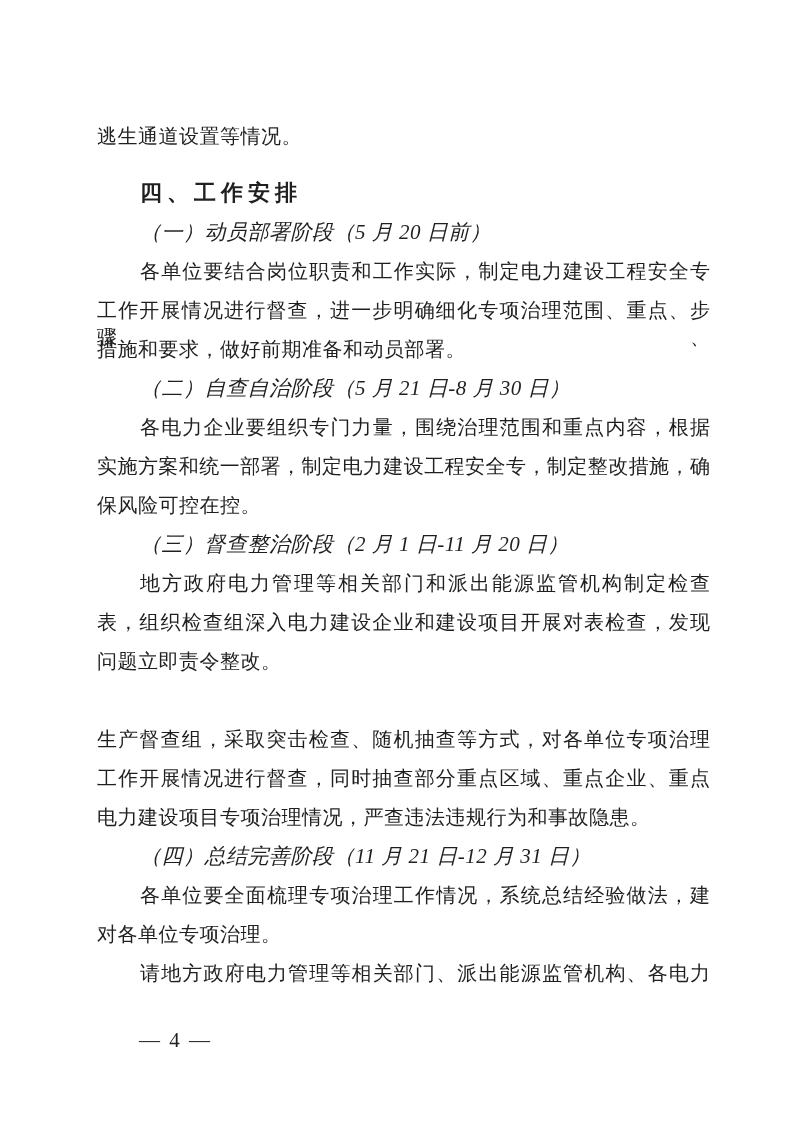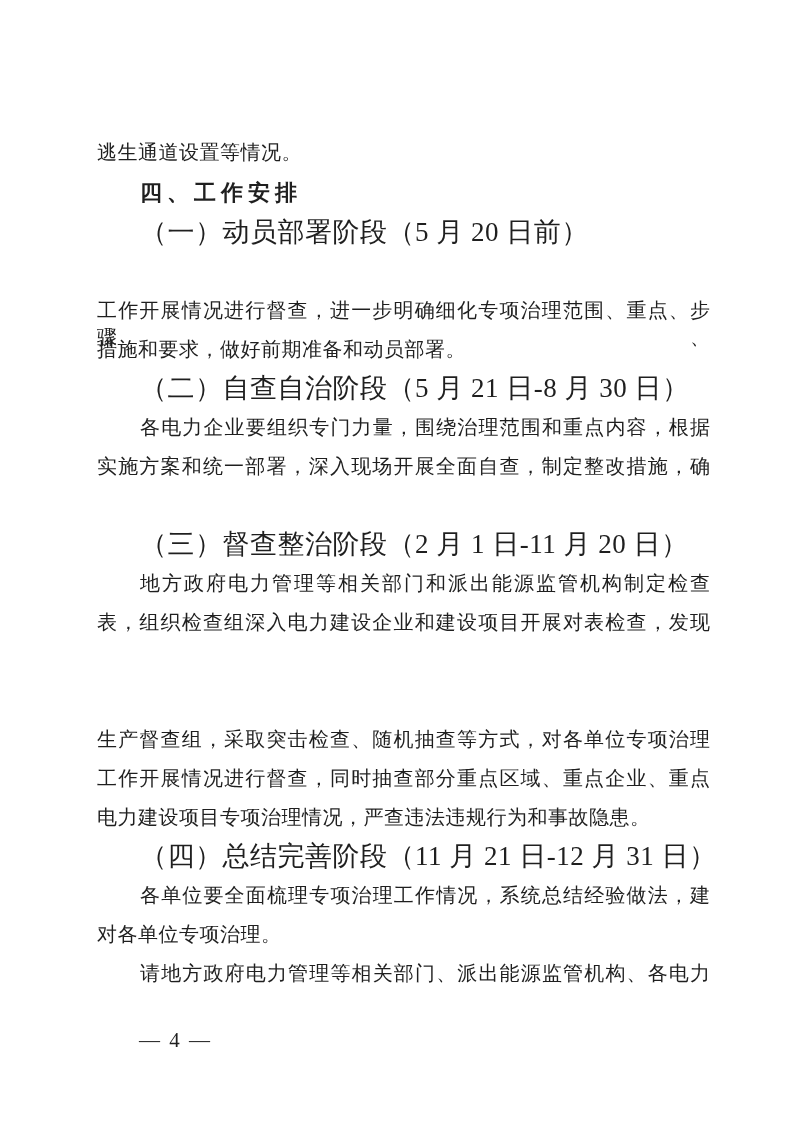--- a/index.html
+++ b/index.html
@@ -34,21 +34,22 @@
     text-align: justify;
     text-align-last: justify;
   }
   
   .ind {
     left: 140px;
     width: 570px;
   }
   
   .hk {
-    font-size: 27px;
+    font-style: italic;
+    font-size: 21px;
     letter-spacing: 0.5px;
   }
   
   .hb {
     font-family: "Liberation Sans", "DejaVu Sans", sans-serif;
     font-weight: 700;
     font-style: normal;
     font-size: 22px;
     letter-spacing: 5px;
   }
@@ -61,38 +62,41 @@
     letter-spacing: 2px;
     white-space: nowrap;
     color: #1f1f1f;
   }
 </style>
 </head>
 <body>
 
 <div class="page">
 
-  <div class="ln" style="top:139px">逃生通道设置等情况。</div>
+  <div class="ln" style="top:123px">逃生通道设置等情况。</div>
 
   <div class="ln ind hb" style="top:179px">四、工作安排</div>
 
   <div class="ln ind hk" style="top:219px">（一）动员部署阶段（5 月 20 日前）</div>
 
+  <div class="ln ind jf" style="top:258px">各单位要结合岗位职责和工作实际，制定电力建设工程安全专</div>
   <div class="ln jf" style="top:297px">工作开展情况进行督查，进一步明确细化专项治理范围、重点、步骤、</div>
   <div class="ln" style="top:336px">措施和要求，做好前期准备和动员部署。</div>
 
   <div class="ln ind hk" style="top:375px">（二）自查自治阶段（5 月 21 日-8 月 30 日）</div>
 
   <div class="ln ind jf" style="top:414px">各电力企业要组织专门力量，围绕治理范围和重点内容，根据</div>
-  <div class="ln jf" style="top:453px">实施方案和统一部署，深入现场开展全面自查，制定整改措施，确</div>
+  <div class="ln jf" style="top:453px">实施方案和统一部署，制定电力建设工程安全专，制定整改措施，确</div>
+  <div class="ln" style="top:492px">保风险可控在控。</div>
 
   <div class="ln ind hk" style="top:531px">（三）督查整治阶段（2 月 1 日-11 月 20 日）</div>
 
   <div class="ln ind jf" style="top:570px">地方政府电力管理等相关部门和派出能源监管机构制定检查</div>
   <div class="ln jf" style="top:609px">表，组织检查组深入电力建设企业和建设项目开展对表检查，发现</div>
+  <div class="ln" style="top:648px">问题立即责令整改。</div>
 
   <div class="ln jf" style="top:726px">生产督查组，采取突击检查、随机抽查等方式，对各单位专项治理</div>
   <div class="ln jf" style="top:765px">工作开展情况进行督查，同时抽查部分重点区域、重点企业、重点</div>
   <div class="ln" style="top:804px">电力建设项目专项治理情况，严查违法违规行为和事故隐患。</div>
 
   <div class="ln ind hk" style="top:843px">（四）总结完善阶段（11 月 21 日-12 月 31 日）</div>
 
   <div class="ln ind jf" style="top:882px">各单位要全面梳理专项治理工作情况，系统总结经验做法，建</div>
   <div class="ln" style="top:921px">对各单位专项治理。</div>
 

